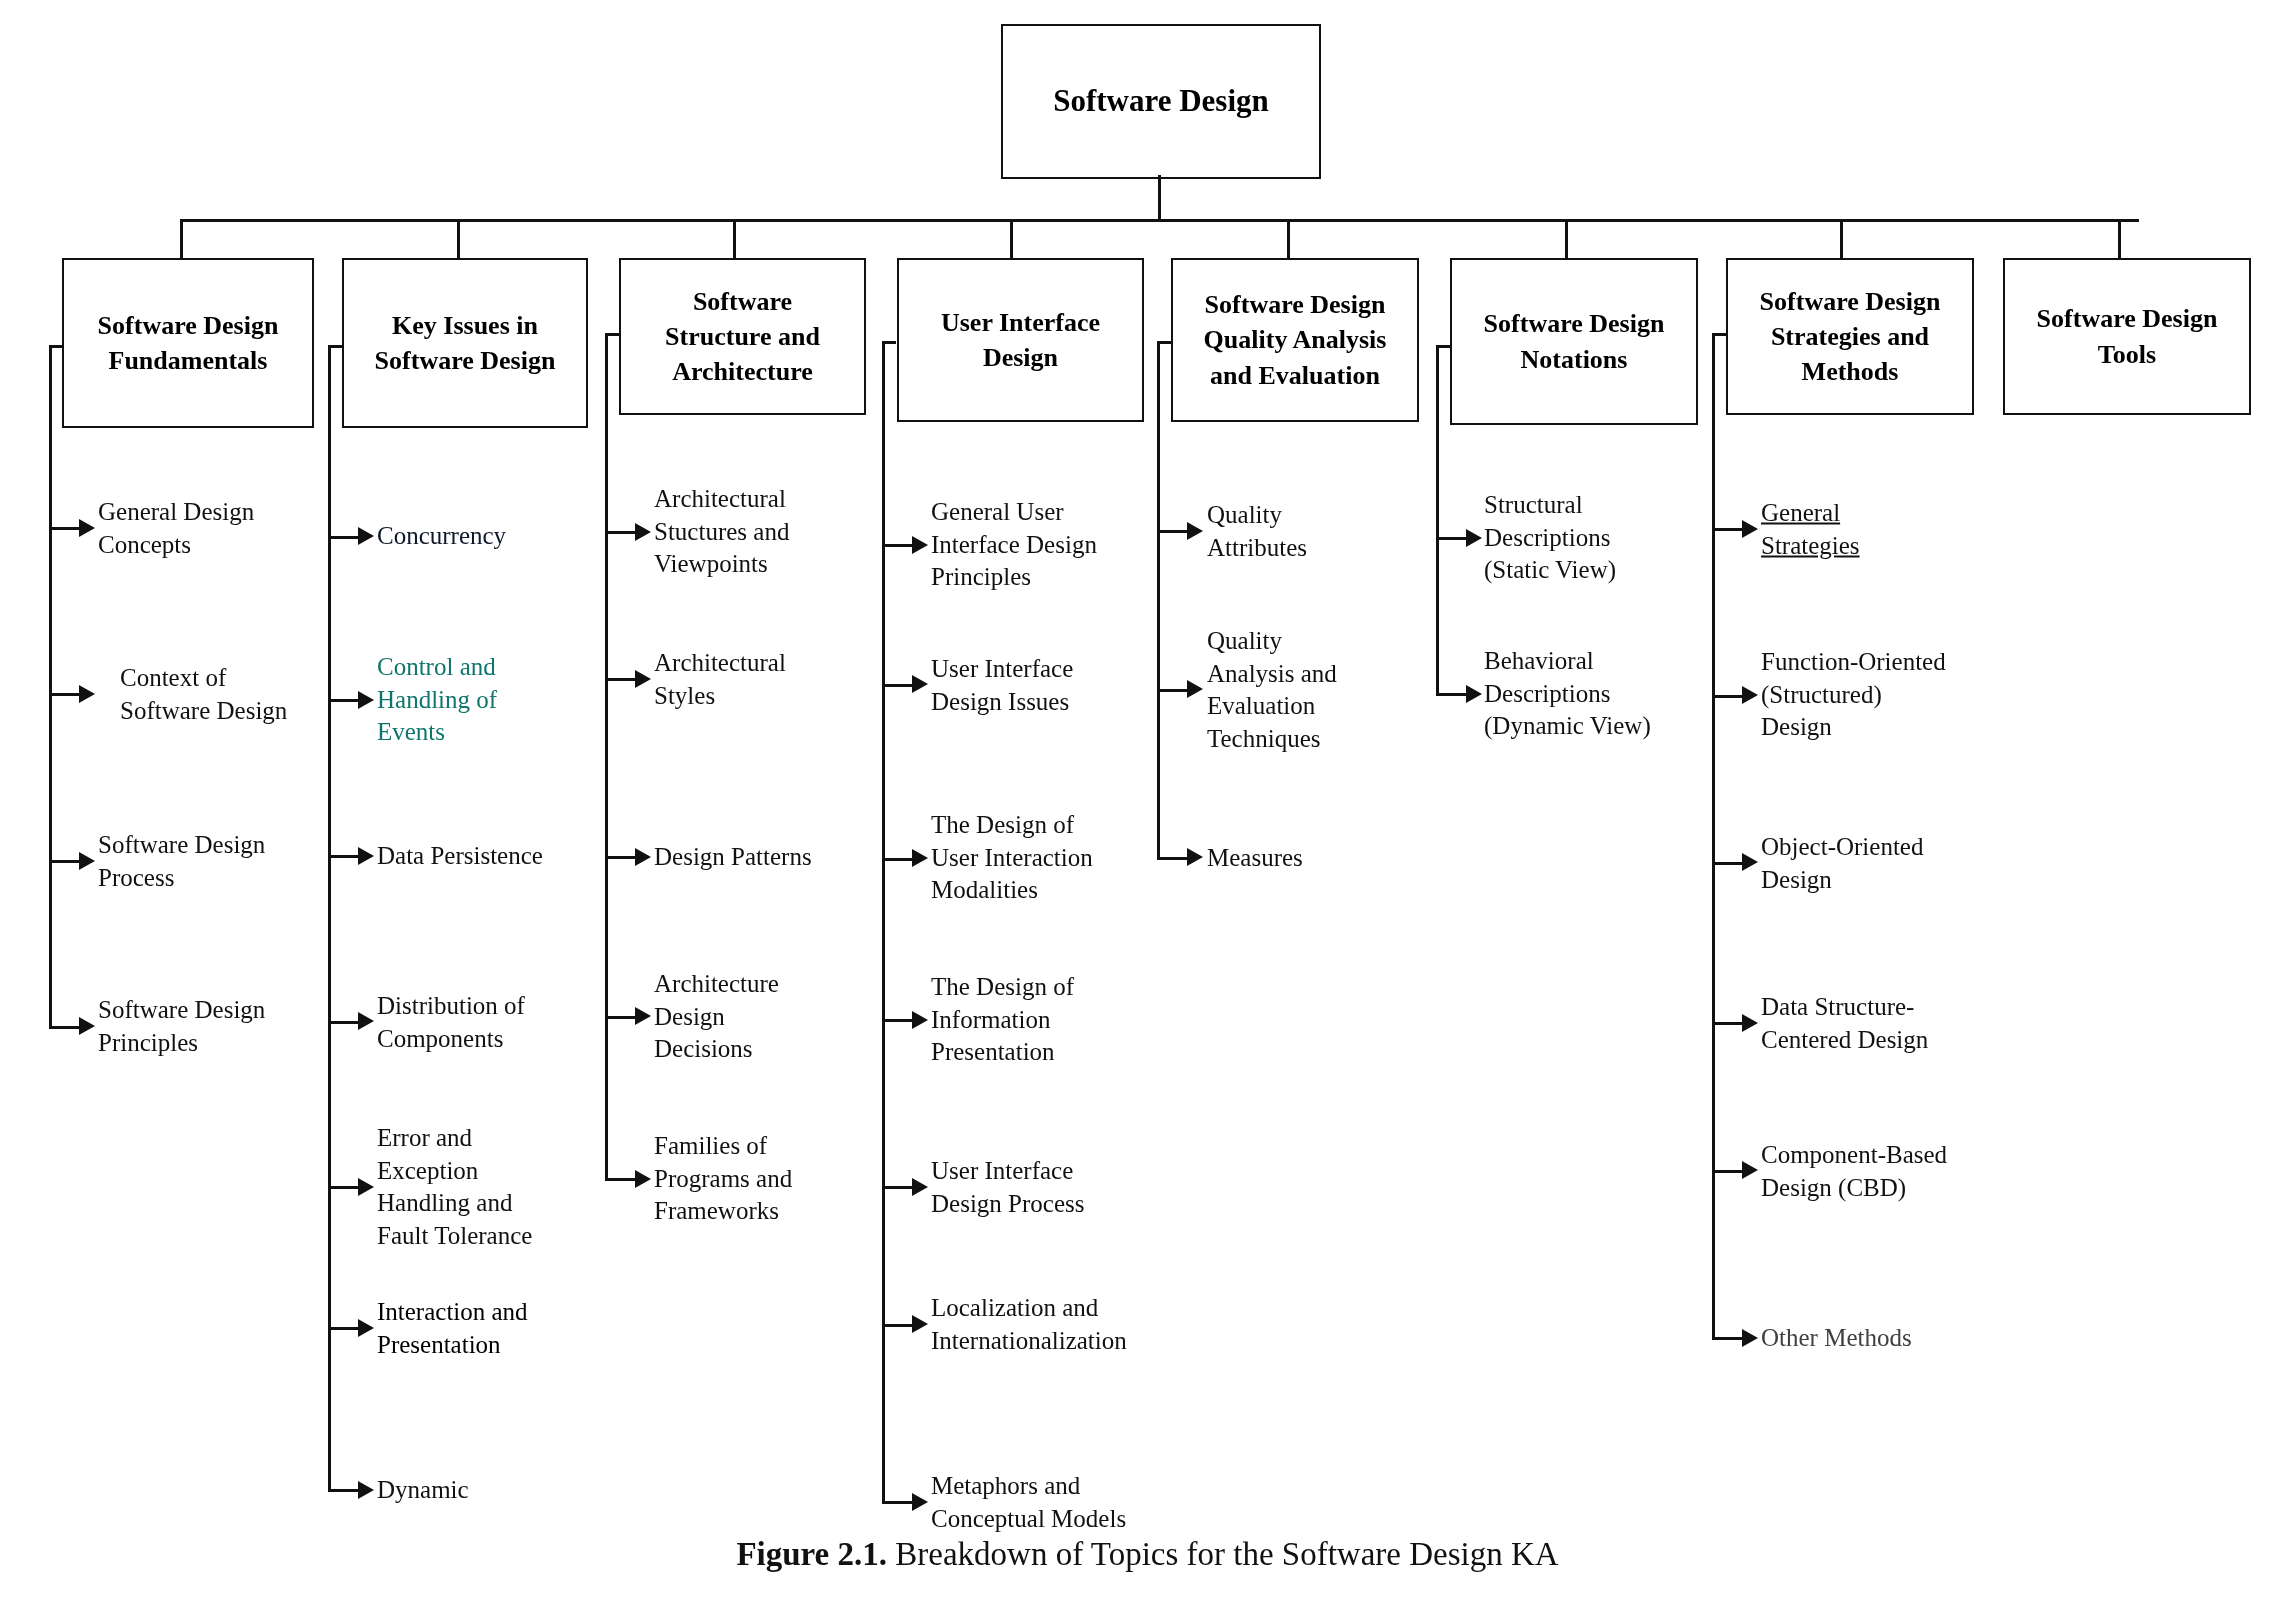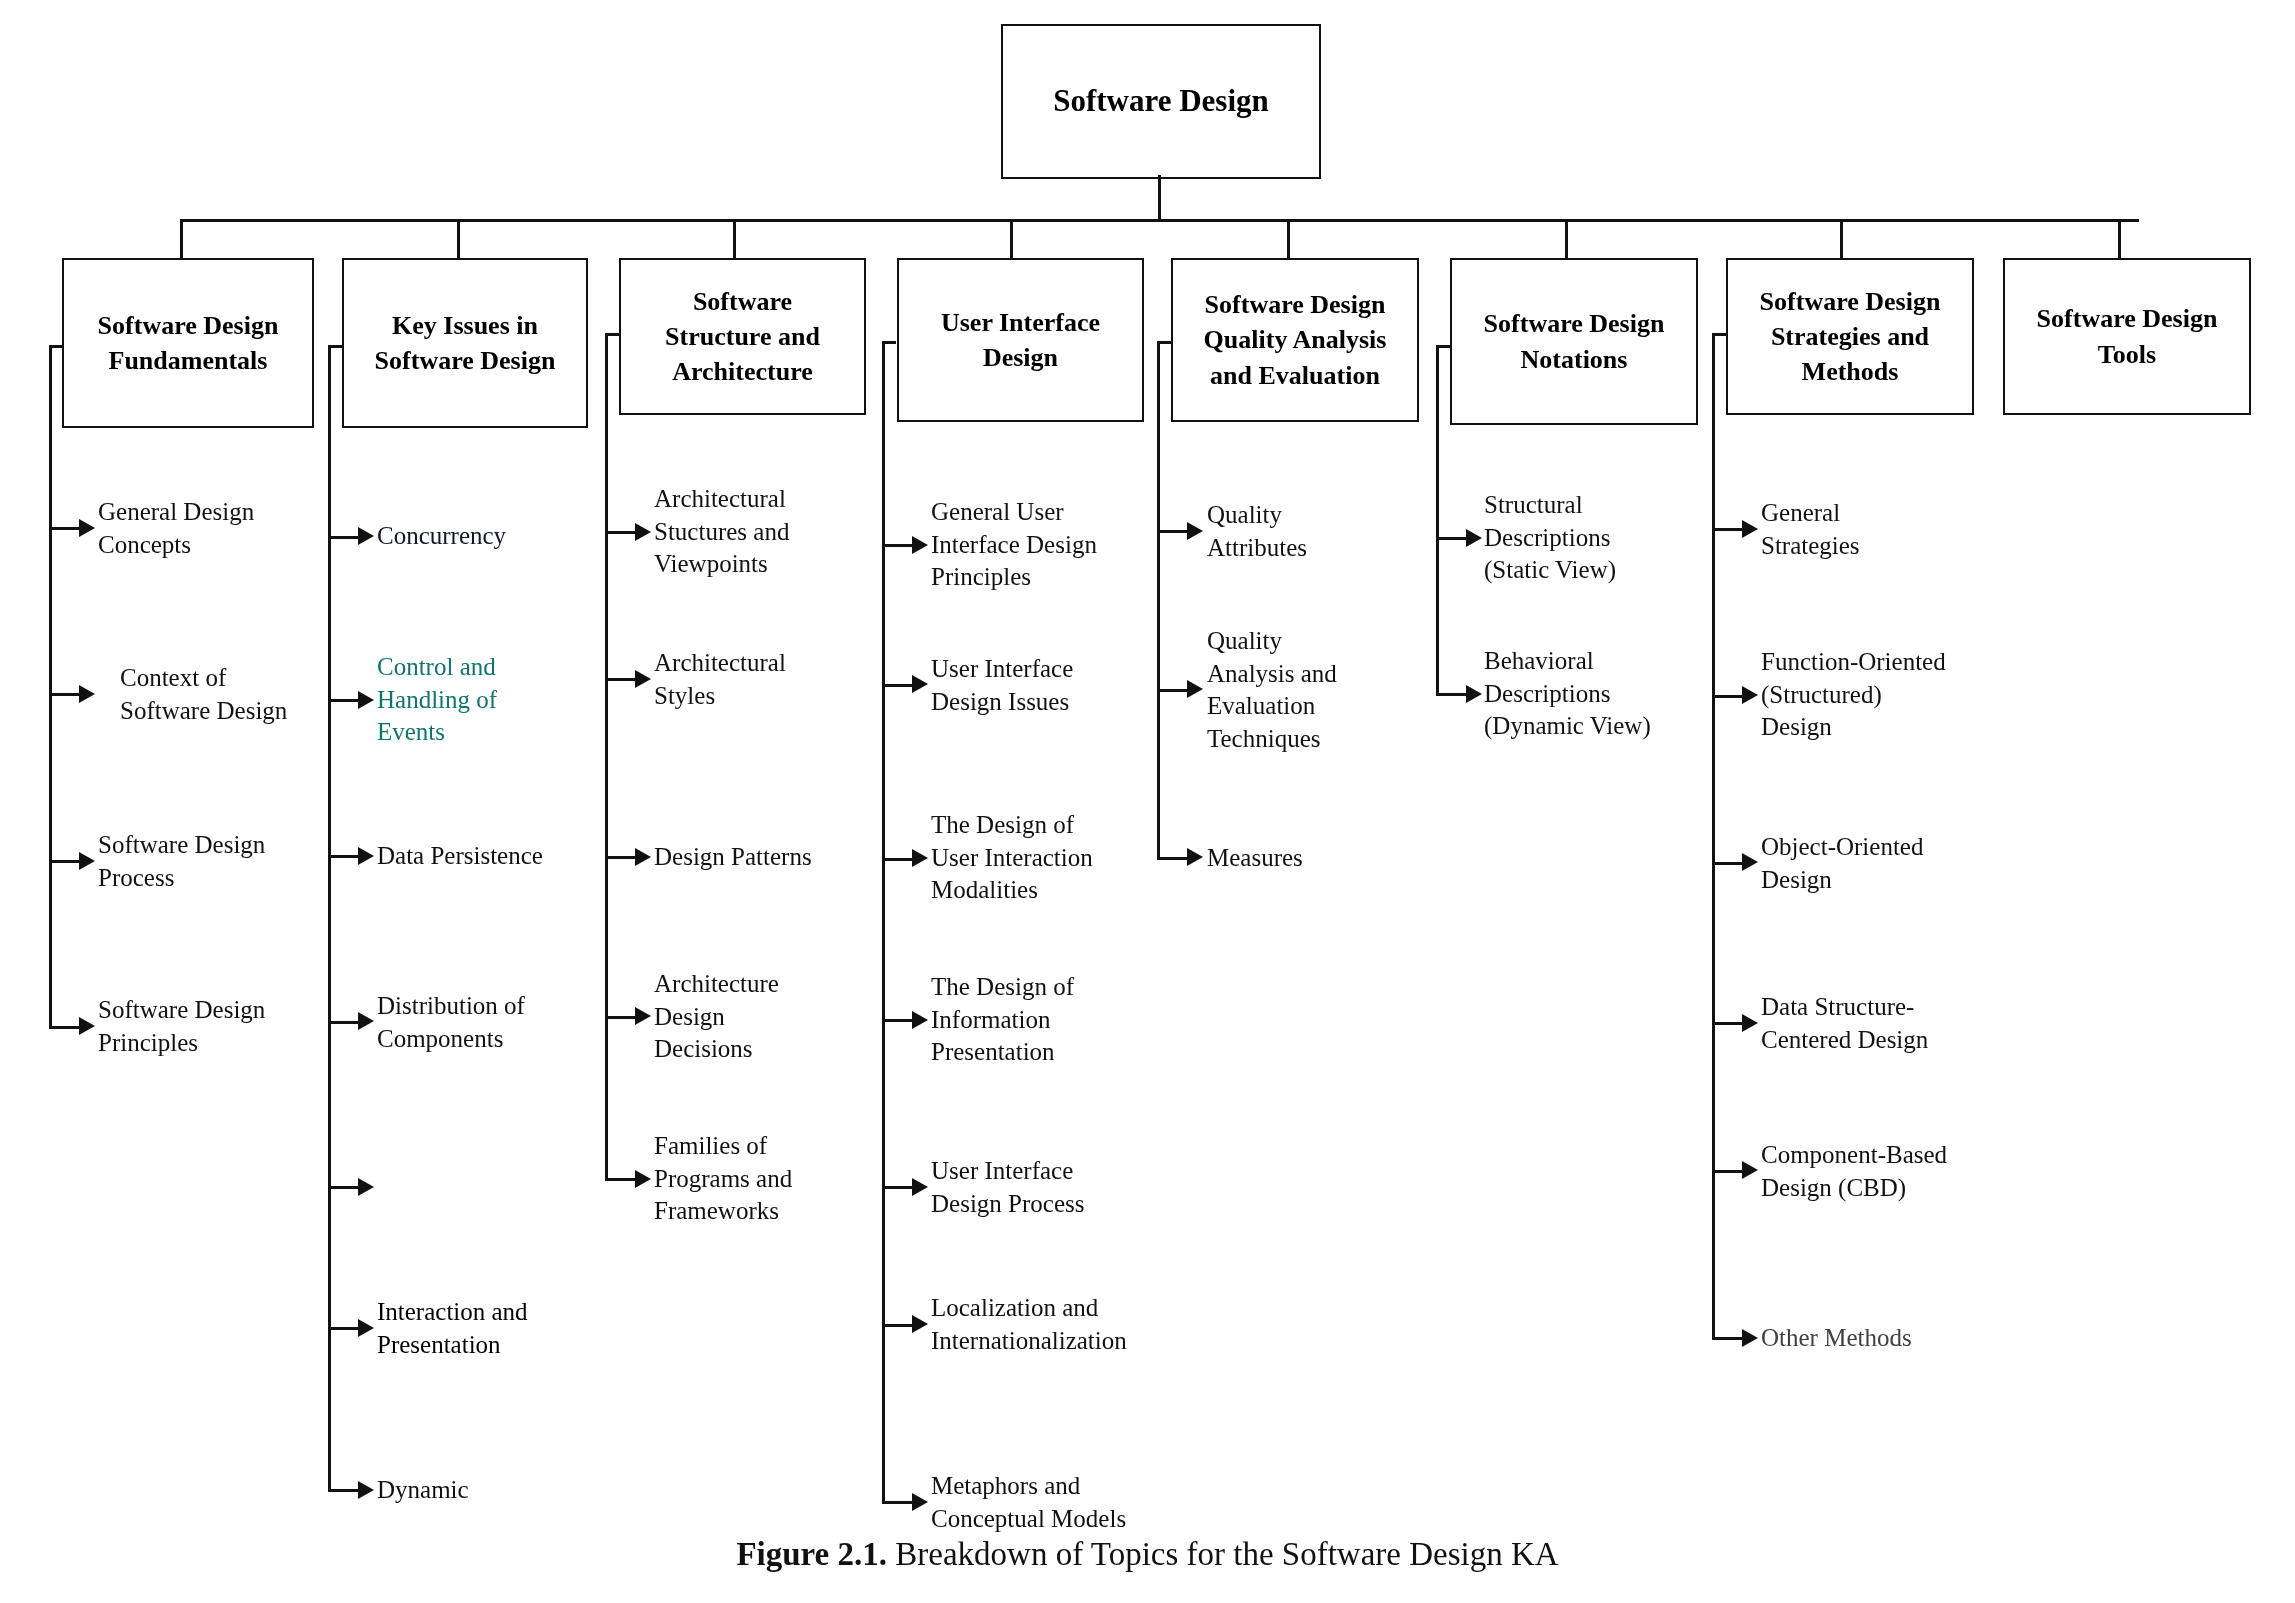--- a/index.html
+++ b/index.html
@@ -116,20 +116,24 @@
 Events</div>
     <div class="arrowstem" style="left: 328px; top: 855px; width: 30px; background: rgb(17, 17, 17);"></div>
     <div class="arrowhead" style="left: 358px; top: 847px; border-left-color: rgb(17, 17, 17);"></div>
     <div class="leaf" style="left: 377px; top: 856px; transform: translateY(-50%); color: rgb(17, 17, 17);">Data Persistence</div>
     <div class="arrowstem" style="left: 328px; top: 1021px; width: 30px; background: rgb(17, 17, 17);"></div>
     <div class="arrowhead" style="left: 358px; top: 1012px; border-left-color: rgb(17, 17, 17);"></div>
     <div class="leaf" style="left: 377px; top: 1022px; transform: translateY(-50%); color: rgb(17, 17, 17);">Distribution of
 Components</div>
     <div class="arrowstem" style="left: 328px; top: 1186px; width: 30px; background: rgb(17, 17, 17);"></div>
     <div class="arrowhead" style="left: 358px; top: 1178px; border-left-color: rgb(17, 17, 17);"></div>
+    <div class="leaf" style="left: 377px; top: 1187px; transform: translateY(-50%); color: rgb(17, 17, 17);">Error and
+Exception
+Handling and
+Fault Tolerance</div>
     <div class="arrowstem" style="left: 328px; top: 1327px; width: 30px; background: rgb(17, 17, 17);"></div>
     <div class="arrowhead" style="left: 358px; top: 1319px; border-left-color: rgb(17, 17, 17);"></div>
     <div class="leaf" style="left: 377px; top: 1328px; transform: translateY(-50%); color: #000000;">Interaction and
 Presentation</div>
     <div class="arrowstem" style="left: 328px; top: 1489px; width: 30px; background: rgb(17, 17, 17);"></div>
     <div class="arrowhead" style="left: 358px; top: 1481px; border-left-color: rgb(17, 17, 17);"></div>
     <div class="leaf" style="left: 377px; top: 1490px; transform: translateY(-50%); color: rgb(17, 17, 17);">Dynamic</div>
     <div class="vline" style="left: 733px; top: 219px; height: 39px; background: rgb(17, 17, 17);"></div>
     <div class="catbox" style="left: 619px; top: 258px; width: 247px; height: 157px;">
       <span style="white-space: pre-line;">Software
@@ -239,21 +243,21 @@
     <div class="vline" style="left: 1840px; top: 219px; height: 39px; background: rgb(17, 17, 17);"></div>
     <div class="catbox" style="left: 1726px; top: 258px; width: 248px; height: 157px;">
       <span style="white-space: pre-line;">Software Design
 Strategies and
 Methods</span>
     </div>
     <div class="hline" style="left: 1712px; top: 333px; width: 14px; background: rgb(17, 17, 17);"></div>
     <div class="vline" style="left: 1712px; top: 333px; height: 1005px; background: rgb(17, 17, 17);"></div>
     <div class="arrowstem" style="left: 1712px; top: 528px; width: 30px; background: rgb(17, 17, 17);"></div>
     <div class="arrowhead" style="left: 1742px; top: 520px; border-left-color: rgb(17, 17, 17);"></div>
-    <div class="leaf" style="left: 1761px; top: 529px; transform: translateY(-50%); color: rgb(17, 17, 17);">General
+    <div class="leaf" style="left: 1761px; top: 529px; transform: translateY(-50%); color: rgb(17, 17, 17); text-decoration: underline;">General
 Strategies</div>
     <div class="arrowstem" style="left: 1712px; top: 695px; width: 30px; background: rgb(17, 17, 17);"></div>
     <div class="arrowhead" style="left: 1742px; top: 686px; border-left-color: rgb(17, 17, 17);"></div>
     <div class="leaf" style="left: 1761px; top: 695px; transform: translateY(-50%); color: rgb(17, 17, 17);">Function-Oriented
 (Structured)
 Design</div>
     <div class="arrowstem" style="left: 1712px; top: 862px; width: 30px; background: rgb(17, 17, 17);"></div>
     <div class="arrowhead" style="left: 1742px; top: 853px; border-left-color: rgb(17, 17, 17);"></div>
     <div class="leaf" style="left: 1761px; top: 863px; transform: translateY(-50%); color: rgb(17, 17, 17);">Object-Oriented
 Design</div>

